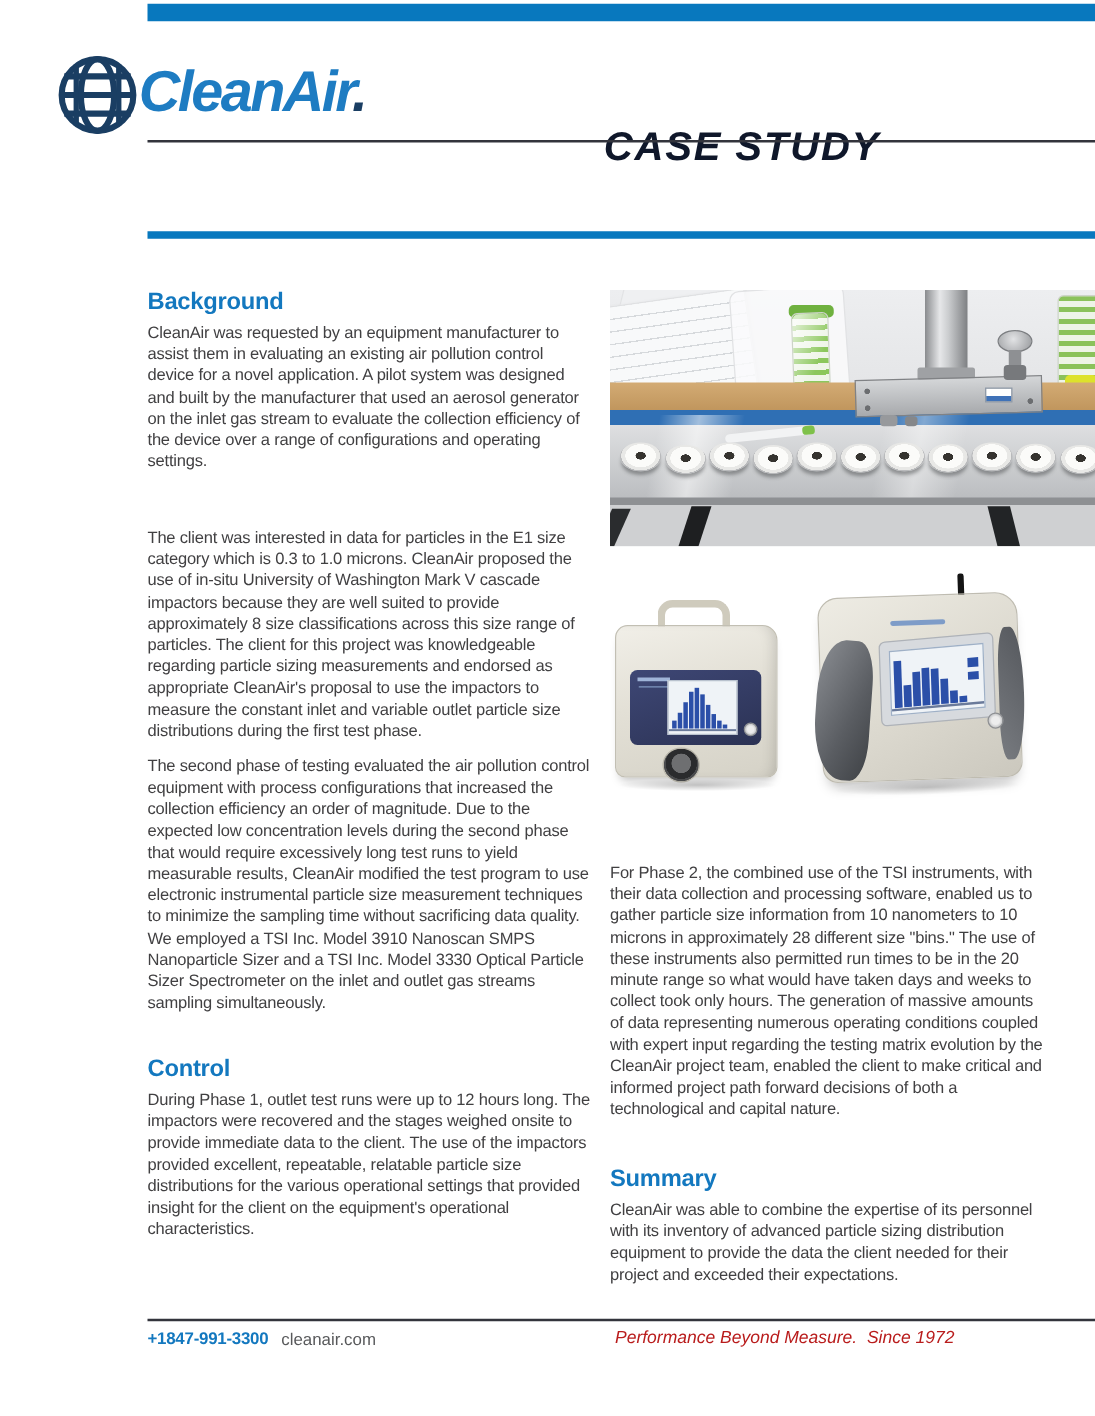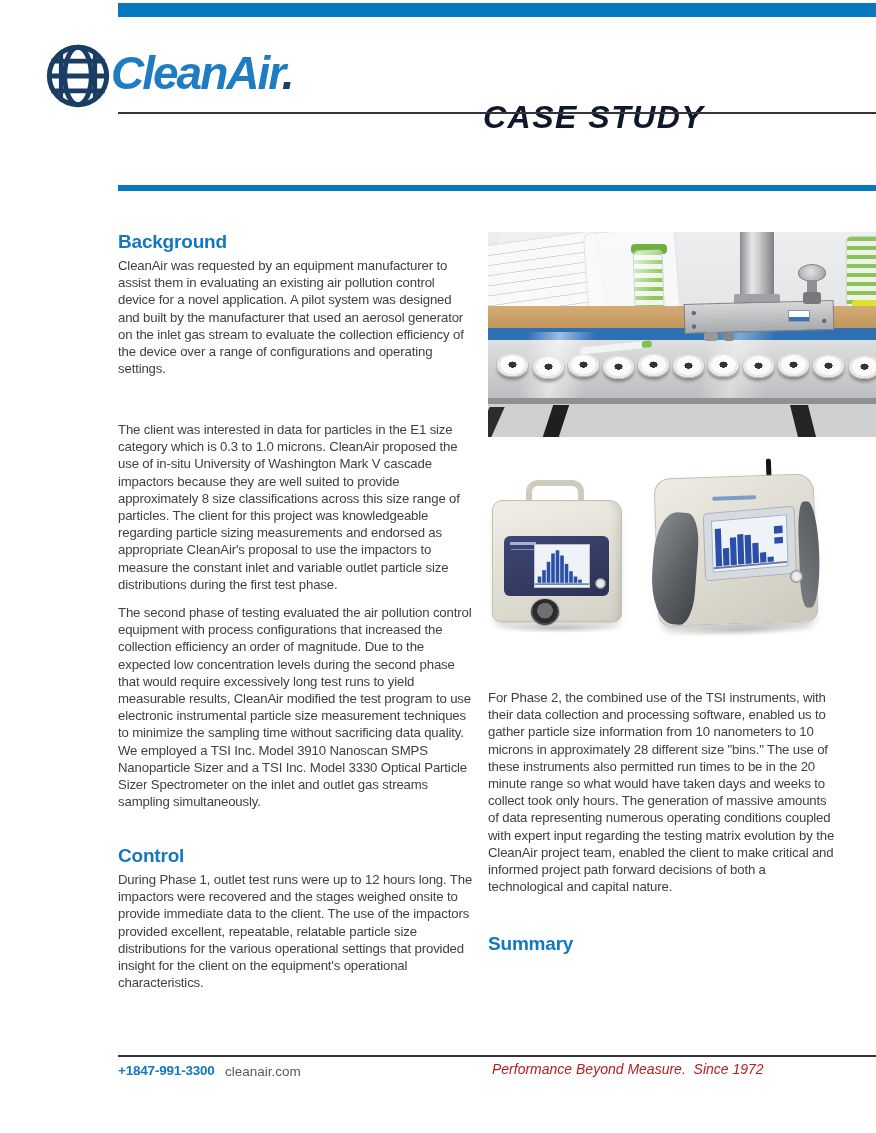--- a/index.html
+++ b/index.html
@@ -273,19 +273,20 @@
         </svg>
       </div>
       <div class="i2-logo"></div>
       <div class="i2-shadow"></div>
     </div>
   </div>
 
   <p class="body-p" id="ph2-p">For Phase 2, the combined use of the TSI instruments, with their data collection and processing software, enabled us to gather particle size information from 10 nanometers to 10 microns in approximately 28 different size "bins." The use of these instruments also permitted run times to be in the 20 minute range so what would have taken days and weeks to collect took only hours. The generation of massive amounts of data representing numerous operating conditions coupled with expert input regarding the testing matrix evolution by the CleanAir project team, enabled the client to make critical and informed project path forward decisions of both a technological and capital nature.</p>
 
   <h2 class="sec-h" id="su-h">Summary</h2>
+  <p class="body-p" id="su-p">CleanAir was able to combine the expertise of its personnel with its inventory of advanced particle sizing distribution equipment to provide the data the client needed for their project and exceeded their expectations.</p>
 
   <div class="rule-foot"></div>
   <div class="f-phone">+1847-991-3300</div>
   <div class="f-web">cleanair.com</div>
   <div class="f-tag">Performance Beyond Measure.  Since 1972</div>
 
 </div>
 
 </body></html>

